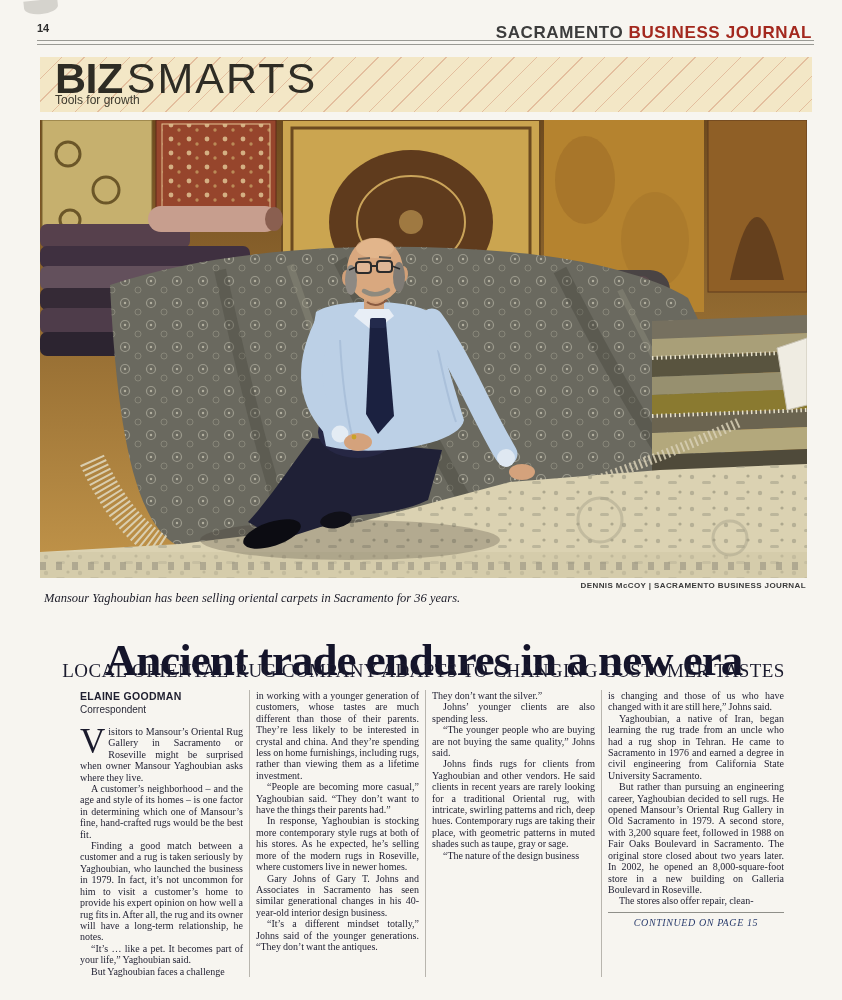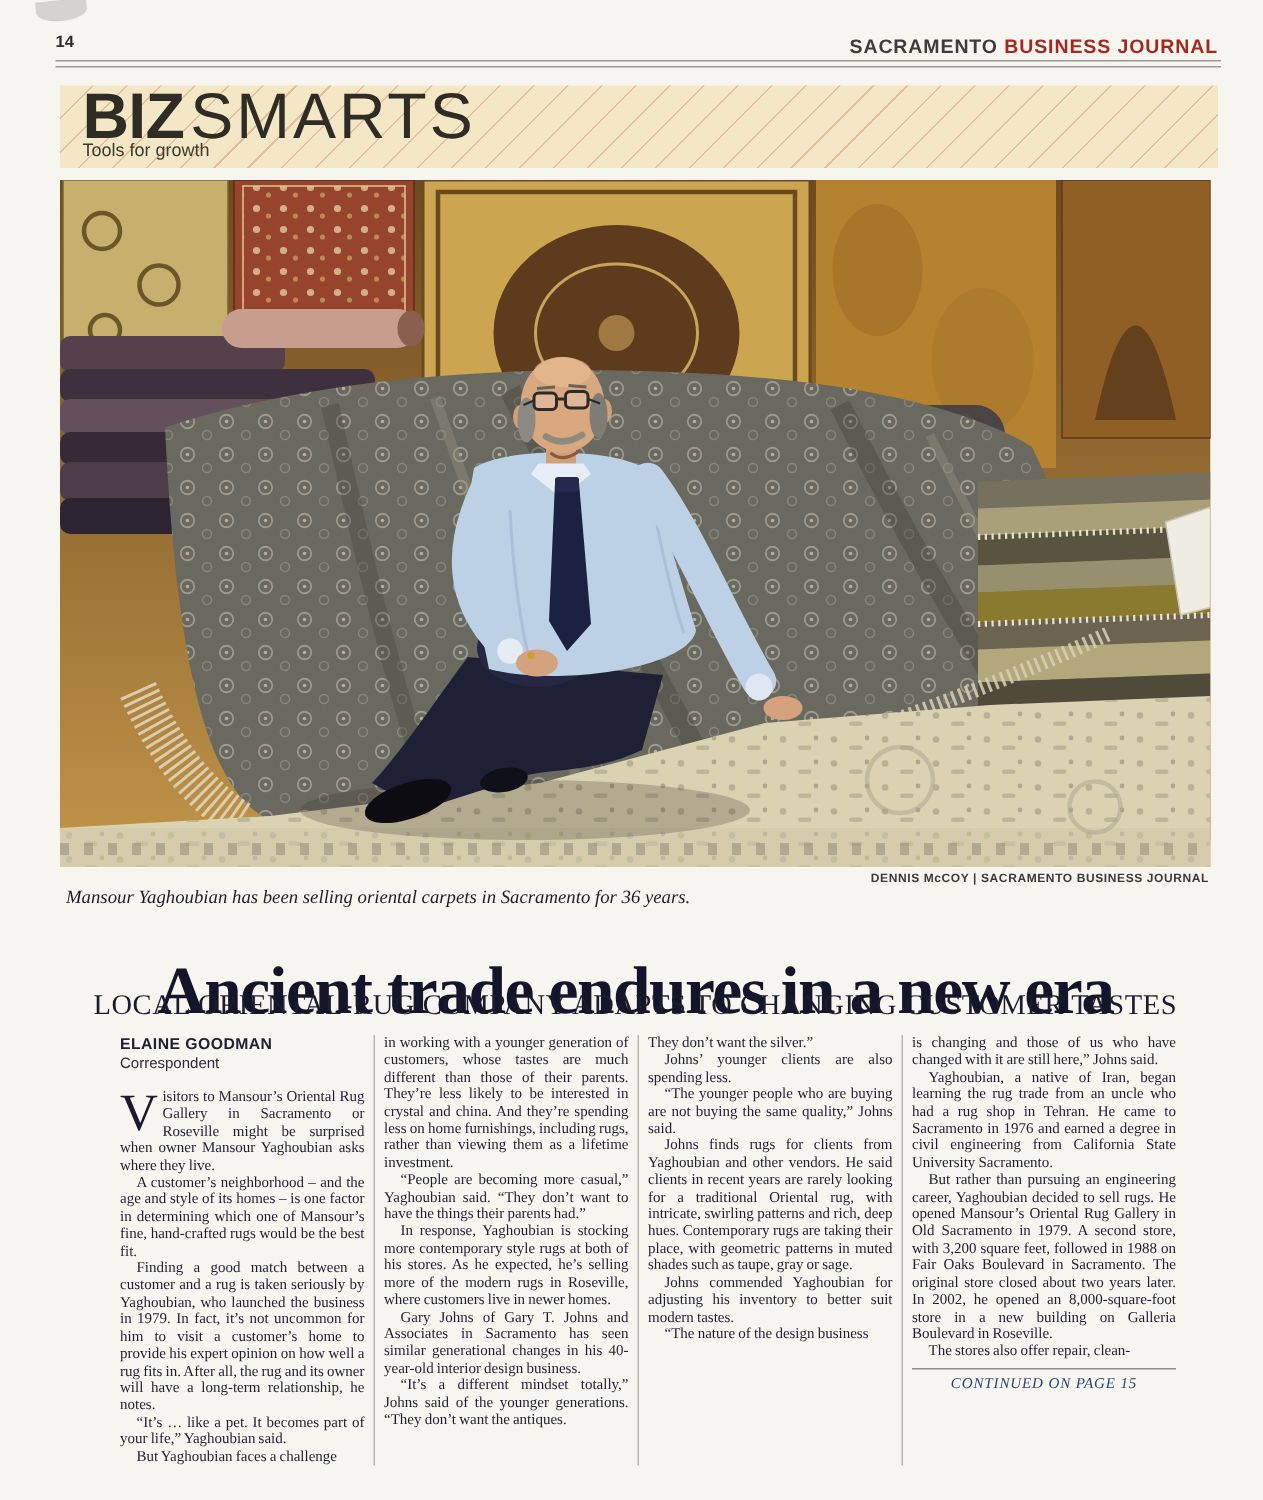--- a/index.html
+++ b/index.html
@@ -2,21 +2,21 @@
 <html><head>
 <meta charset="utf-8">
 <style>
   html,body{margin:0;padding:0;}
   body{width:842px;height:1000px;background:#f7f5f0;position:relative;overflow:hidden;
        font-family:"Liberation Sans",sans-serif;color:#1e1e30;}
   .abs{position:absolute;}
 
   
   #page-number{left:37px;top:22px;font-size:11px;font-weight:bold;color:#2e2e2e;}
-  #masthead{right:30px;top:23px;font-size:13px;font-weight:bold;letter-spacing:.6px;text-align:center;}
+  #masthead{right:30px;top:23px;font-size:17px;font-weight:bold;letter-spacing:.6px;text-align:center;}
   #masthead .city{color:#3c3c3c;}
   #masthead .brand{color:#a3281e;}
   #header-rule{left:37px;right:28px;top:40px;height:3px;
                border-top:1px solid #9a9a94;border-bottom:1px solid #9a9a94;}
   #corner-smudge{left:24px;top:0;width:34px;height:14px;background:#b9b6b0;border-radius:0 0 60% 60%;
                opacity:.55;transform:rotate(-6deg);}
 
   
   #banner{left:40px;top:57px;width:772px;height:55px;background:#f3e7c6;
           background-image:repeating-linear-gradient(135deg,rgba(201,124,92,.0) 0 15px,rgba(201,124,92,.38) 15px 16px);
@@ -233,21 +233,20 @@
     <p class="ind">“People are becoming more casual,” Yaghoubian said. “They don’t want to have the things their parents had.”</p>
     <p class="ind">In response, Yaghoubian is stocking more contemporary style rugs at both of his stores. As he expected, he’s selling more of the modern rugs in Roseville, where customers live in newer homes.</p>
     <p class="ind">Gary Johns of Gary T. Johns and Associates in Sacramento has seen similar generational changes in his 40-year-old interior design business.</p>
     <p class="ind">“It’s a different mindset totally,” Johns said of the younger generations. “They don’t want the antiques.</p>
   </div>
   <div class="col">
     <p>They don’t want the silver.”</p>
     <p class="ind">Johns’ younger clients are also spending less.</p>
     <p class="ind">“The younger people who are buying are not buying the same quality,” Johns said.</p>
     <p class="ind">Johns finds rugs for clients from Yaghoubian and other vendors. He said clients in recent years are rarely looking for a traditional Oriental rug, with intricate, swirling patterns and rich, deep hues. Contemporary rugs are taking their place, with geometric patterns in muted shades such as taupe, gray or sage.</p>
-    <p class="ind">Johns commended Yaghoubian for adjusting his inventory to better suit modern tastes.</p>
     <p class="ind">“The nature of the design business</p>
   </div>
   <div class="col">
     <p>is changing and those of us who have changed with it are still here,” Johns said.</p>
     <p class="ind">Yaghoubian, a native of Iran, began learning the rug trade from an uncle who had a rug shop in Tehran. He came to Sacramento in 1976 and earned a degree in civil engineering from California State University Sacramento.</p>
     <p class="ind">But rather than pursuing an engineering career, Yaghoubian decided to sell rugs. He opened Mansour’s Oriental Rug Gallery in Old Sacramento in 1979. A second store, with 3,200 square feet, followed in 1988 on Fair Oaks Boulevard in Sacramento. The original store closed about two years later. In 2002, he opened an 8,000-square-foot store in a new building on Galleria Boulevard in Roseville.</p>
     <p class="ind">The stores also offer repair, clean-</p>
     <div id="continued">CONTINUED ON PAGE 15</div>
   </div>
 </div>

